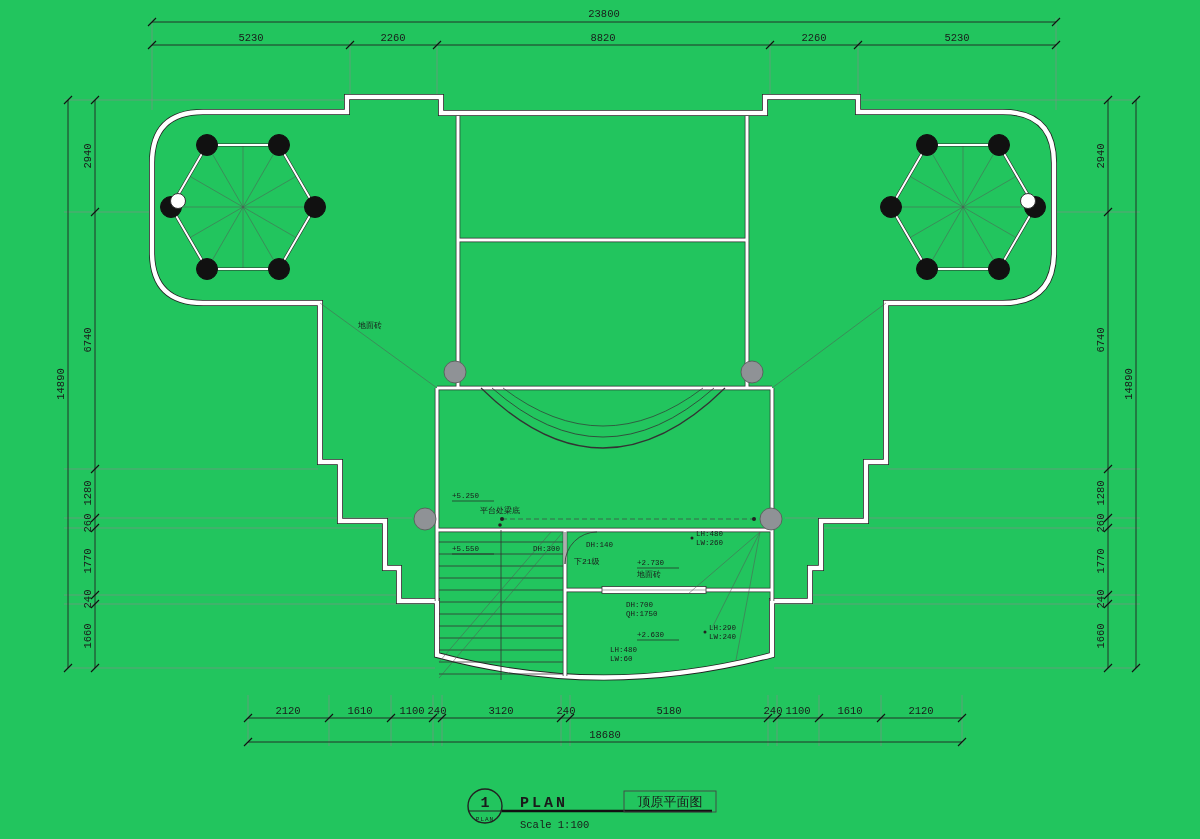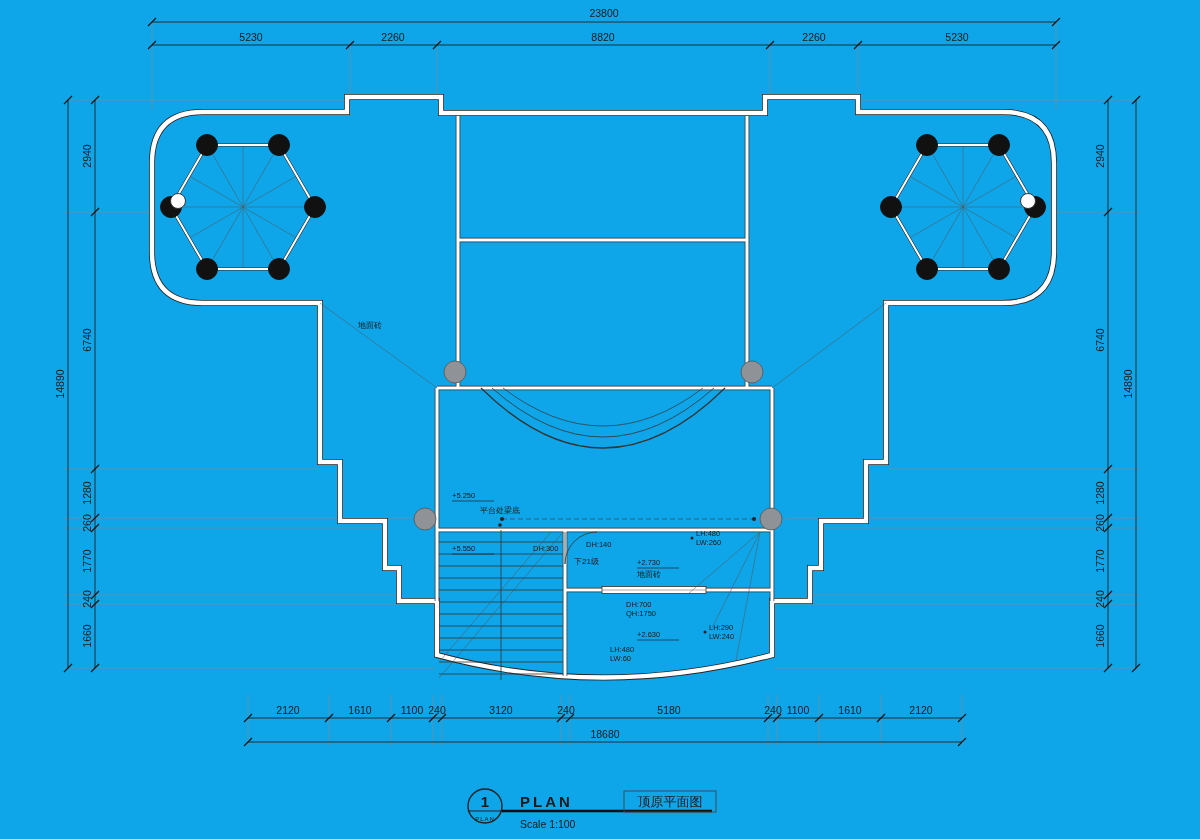--- a/index.html
+++ b/index.html
@@ -1,17 +1,17 @@
 <!DOCTYPE html>
 <html><head>
 <meta charset="utf-8">
 <style>
   html,body{margin:0;padding:0;background:#ffffff;}
-  .page{width:1200px;height:839px;background:#0ea5e9;position:relative;overflow:hidden;
-        font-family:Liberation Sans, sans-serif;}
+  .page{width:1200px;height:839px;background:#22c55e;position:relative;overflow:hidden;
+        font-family:Liberation Mono, monospace;}
   svg{display:block;}
   text{fill:#1a1a1a;}
   .dim{font-size:10.5px;}
   .ann{font-size:7.5px;}
   .ann-cn{font-size:8px;}
   .ttl-big{font-size:15px;font-weight:bold;letter-spacing:3px;}
   .ttl-num{font-size:15px;font-weight:bold;}
   .ttl-sm{font-size:6px;letter-spacing:1px;}
   .ttl-scale{font-size:10.5px;}
   .ttl-cn{font-size:13px;}

